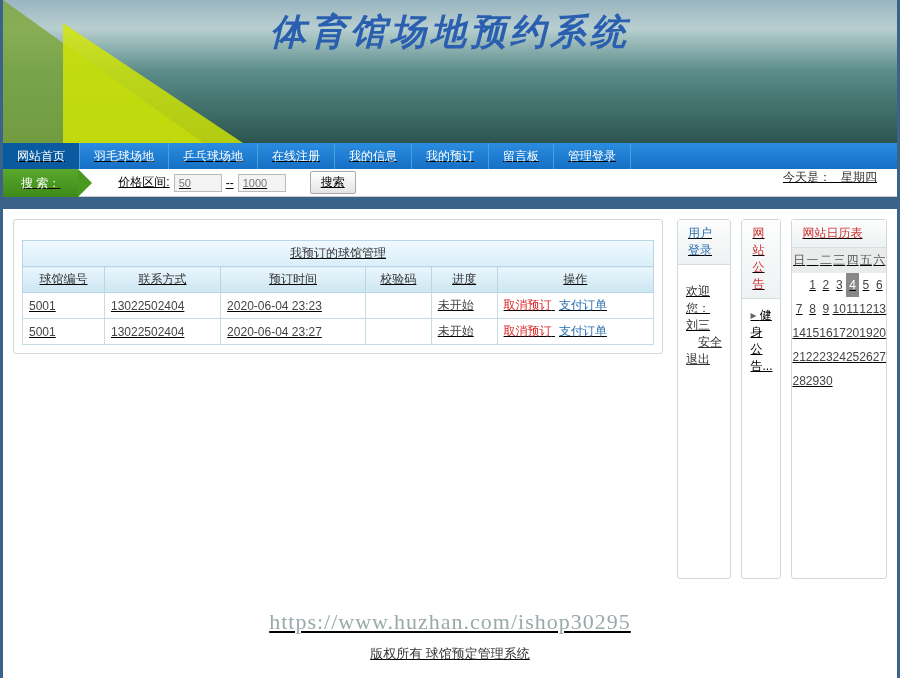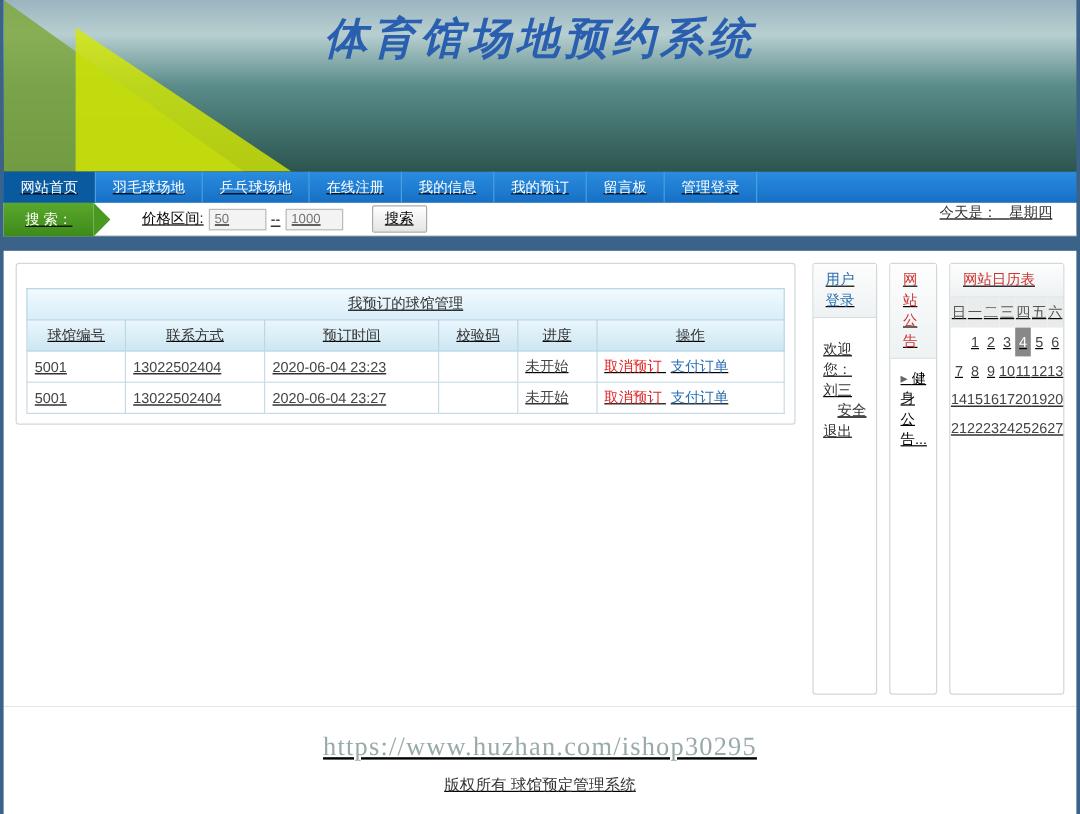--- a/index.html
+++ b/index.html
@@ -182,20 +182,29 @@
                 </tr>
                 <tr>
                   <td>21</td>
                   <td>22</td>
                   <td>23</td>
                   <td>24</td>
                   <td>25</td>
                   <td>26</td>
                   <td>27</td>
                 </tr>
+                <tr>
+                  <td>28</td>
+                  <td>29</td>
+                  <td>30</td>
+                  <td></td>
+                  <td></td>
+                  <td></td>
+                  <td></td>
+                </tr>
               </tbody>
           </table>
         </div>
       </div>
     </div>
   </div>
 
   <div class="watermark">https://www.huzhan.com/ishop30295</div>
   <div class="footer">版权所有 球馆预定管理系统</div>
 </div>

